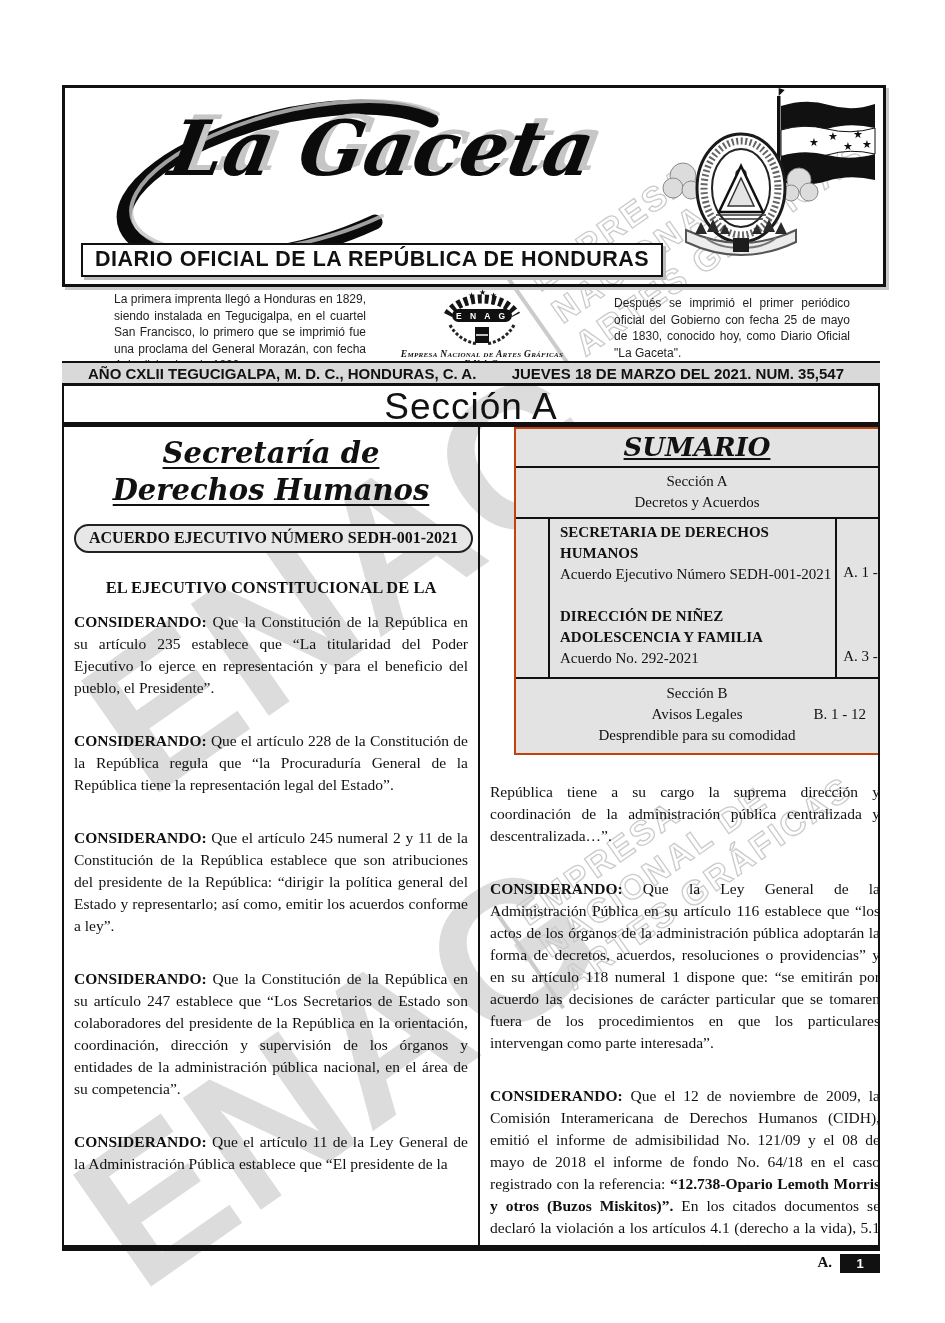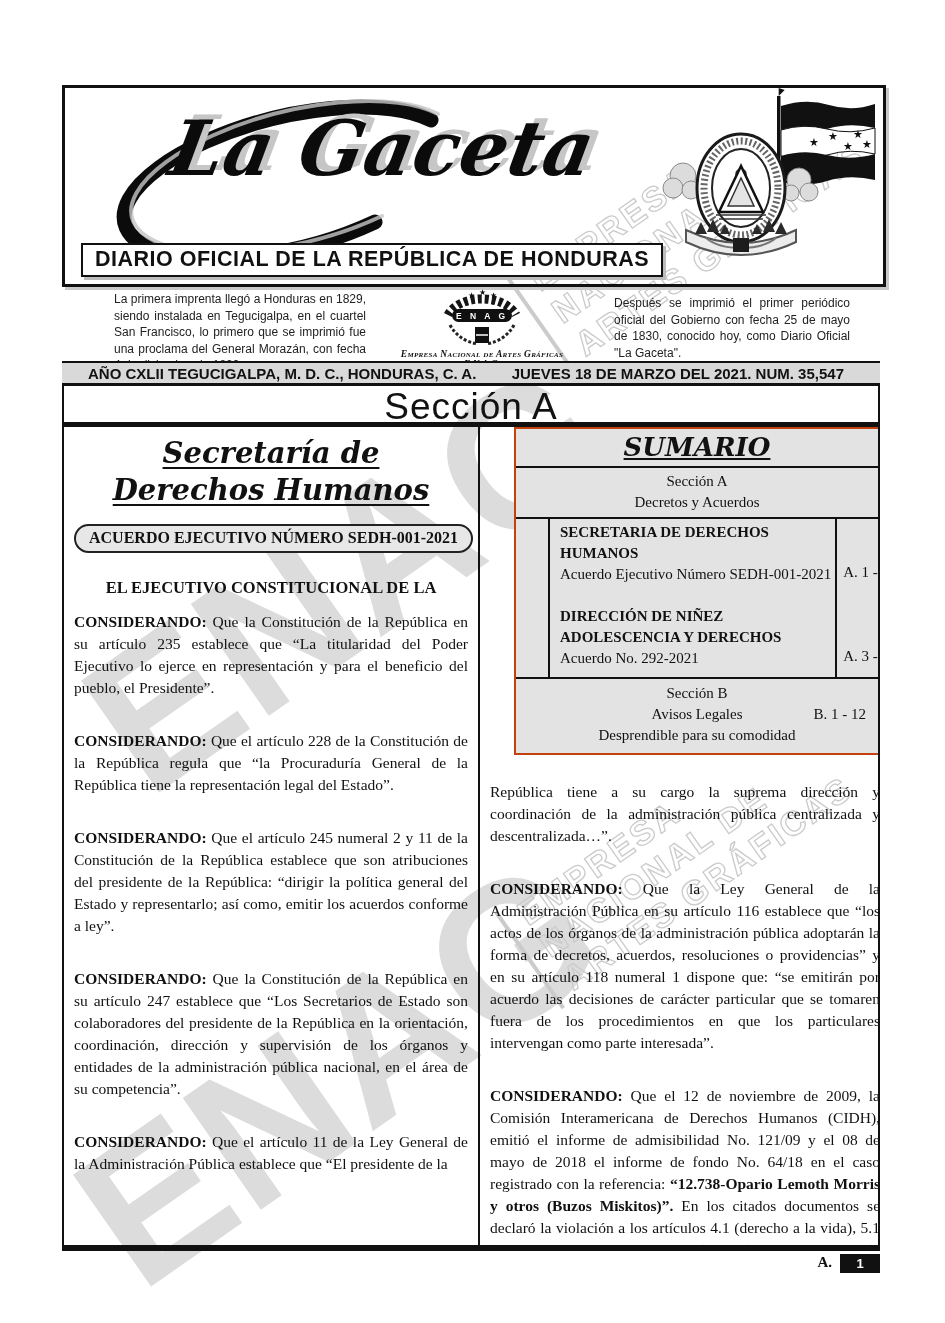--- a/index.html
+++ b/index.html
@@ -219,21 +219,21 @@
         <div class="sum-seca">
           <div>Sección A</div>
           <div>Decretos y Acuerdos</div>
         </div>
         <div class="sum-entries">
           <div class="sum-spacer"></div>
           <div class="sum-main" id="sum-main">
               <div class="org">SECRETARIA DE DERECHOS HUMANOS</div>
               <div class="doc">Acuerdo Ejecutivo Número SEDH-001-2021</div>
               <div class="gap"></div>
-              <div class="org">DIRECCIÓN DE NIÑEZ ADOLESCENCIA Y DERECHOS</div>
+              <div class="org">DIRECCIÓN DE NIÑEZ ADOLESCENCIA Y FAMILIA</div>
               <div class="doc">Acuerdo No. 292-2021</div>
             </div>
           <div class="sum-pages" id="sum-pages">
               <div class="pg pg0">A. 1 - 3</div>
               <div class="pg pg1">A. 3 - 4</div>
             </div>
         </div>
         <div class="sum-secb">
           <div>Sección B</div>
           <div class="row2">

